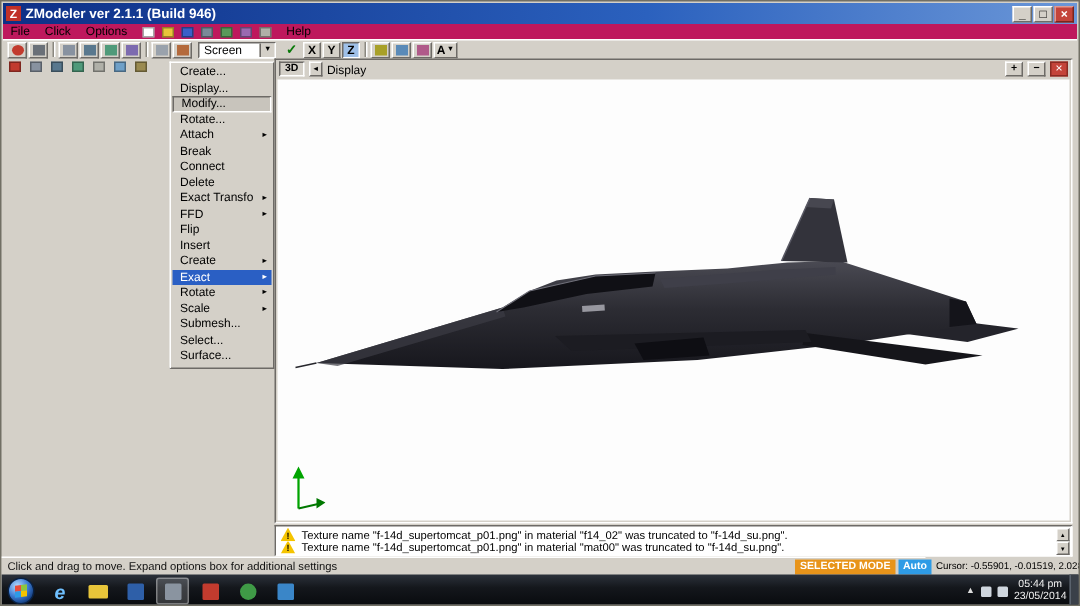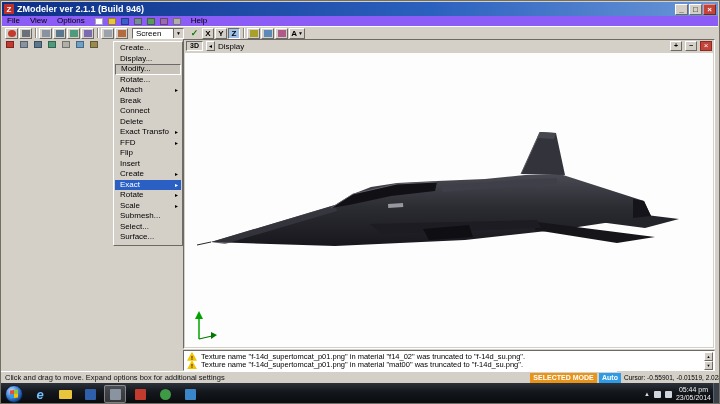--- a/index.html
+++ b/index.html
@@ -5,21 +5,21 @@
   *{box-sizing:border-box;margin:0;padding:0}
   body{margin:0;background:#222}
   .screen{position:relative;width:720px;height:404px;background:#d4d0c8;font-family:"Liberation Sans",sans-serif;overflow:hidden;border:1px solid #716f64}
   
   .titlebar{position:absolute;left:1px;top:1px;right:1px;height:14px;display:flex;align-items:center;padding:0 2px;background:linear-gradient(90deg,#0d2f86,#2b61be 60%,#6b97d8);color:#fff;font-size:9px;font-weight:bold;white-space:nowrap}
   .appicon{width:10px;height:10px;background:#c03028;color:#fff;font-size:8px;display:flex;align-items:center;justify-content:center;margin-right:3px;flex:none}
   .tspacer{flex:1}
   .wbtn{width:13px;height:11px;margin-left:1px;background:#d4d0c8;border:1px solid;border-color:#fff #6d6a66 #6d6a66 #fff;font-size:8px;line-height:9px;text-align:center;color:#000;font-weight:bold}
   .wbtn.close{background:#c4443a;color:#fff;border-color:#e09a92 #7a241d #7a241d #e09a92}
   
-  .menubar{position:absolute;left:1px;top:15px;right:1px;height:10px;display:flex;align-items:center;background:#8b5cf6;font-size:8px}
+  .menubar{position:absolute;left:1px;top:15px;right:1px;height:10px;display:flex;align-items:center;background:#be185d;font-size:8px}
   .mi{padding:0 5px;height:10px;line-height:10px}
   .tgroup{display:flex;align-items:center;gap:1px;margin:0 3px}
   .ti{width:12px;height:9px;display:flex;align-items:center;justify-content:center}
   .ti i{display:block;width:8px;height:7px;border:1px solid rgba(0,0,0,.35)}
   
   .toolbar2{position:absolute;left:1px;top:25px;right:1px;height:13px;display:flex;align-items:center;background:#d4d0c8;border-top:1px solid #fff;padding-left:3px;gap:1px;font-size:8px}
   .t2{width:13px;height:11px;border:1px solid;border-color:#fff #6d6a66 #6d6a66 #fff;display:flex;align-items:center;justify-content:center;background:#d4d0c8}
   .t2 i{width:8px;height:7px;display:block}
   .sep{width:1px;height:10px;background:#8a877f;margin:0 2px;box-shadow:1px 0 0 #fff}
   .combo{width:52px;height:11px;background:#fff;border:1px solid;border-color:#6d6a66 #fff #fff #6d6a66;display:flex;align-items:center;font-size:8px;padding-left:3px;position:relative;margin:17px 3px}
@@ -97,21 +97,21 @@
     <span class="appicon">Z</span>
     <span>ZModeler ver 2.1.1 (Build 946)</span>
     <span class="tspacer"></span>
     <span class="wbtn">_</span>
     <span class="wbtn">□</span>
     <span class="wbtn close">×</span>
   </div>
 
   <div class="menubar">
     <span class="mi">File</span>
-    <span class="mi">View</span>
+    <span class="mi">Click</span>
     <span class="mi">Options</span>
     <span class="tgroup">
       <span class="ti">
           <i style="background:#fff"></i>
         </span>
       <span class="ti">
           <i style="background:#e8c53a"></i>
         </span>
       <span class="ti">
           <i style="background:#3a5fc8"></i>

